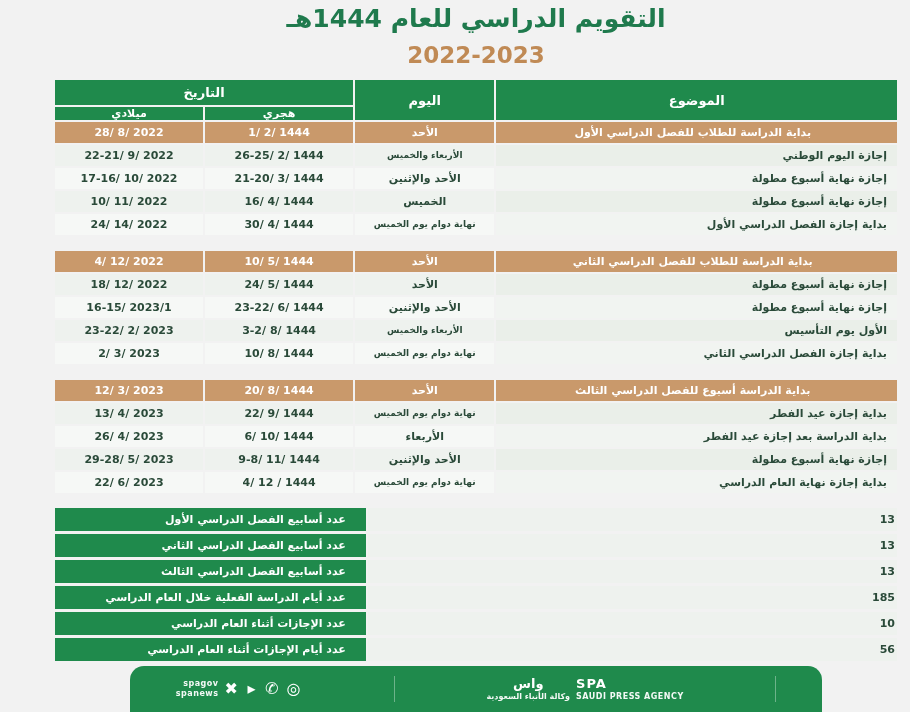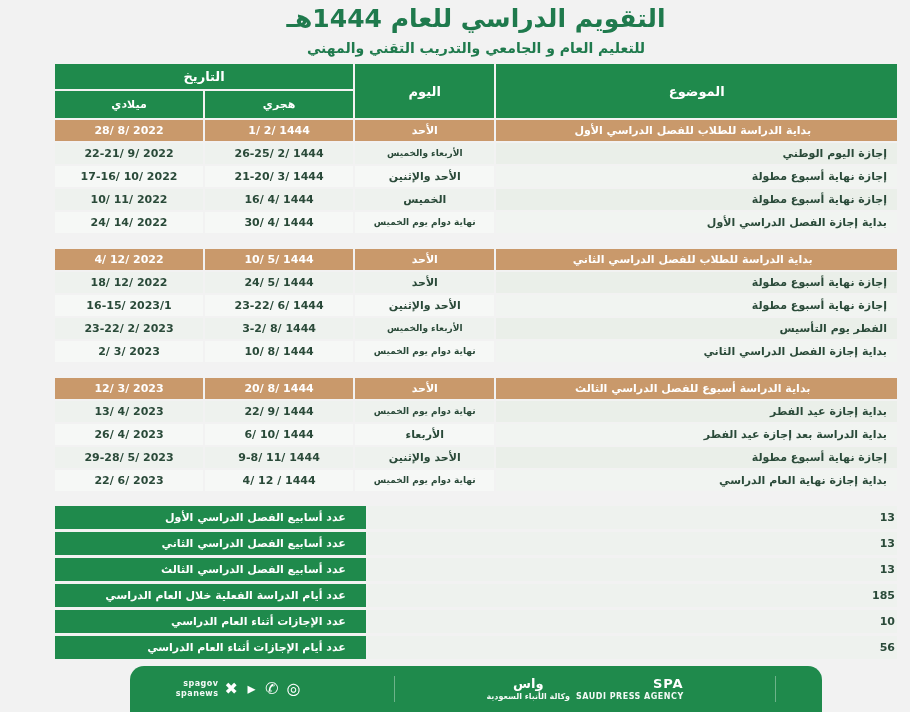--- a/index.html
+++ b/index.html
@@ -32,21 +32,21 @@
     table-layout:fixed;
   }
   .tbl td,.tbl th{
     text-align:center;vertical-align:middle;
     font-size:11px;font-weight:bold;
     padding:4px 2px;
   }
   .head th{
     background:#1f8a4c;color:#ffffff;font-size:13px;padding:5px 2px;
   }
-  .head th.sub{background:#1f8a4c;font-size:11px;padding:7px 2px;}
+  .head th.sub{background:#1f8a4c;font-size:11px;padding:0 2px;}
   col.c-subject{width:46%;}
   col.c-day{width:16%;}
   col.c-hijri{width:17%;}
   col.c-greg{width:17%;}
 
   .row-start td{background:#c9996b;color:#ffffff;}
   .row-start td.subject{background:#c9996b;text-align:center;padding-right:10px;color:#ffffff;}
   .row-norm td{background:#eef2ee;color:#2a4a39;}
   .row-norm td.subject{background:#eaefe9;text-align:right;padding-right:10px;color:#2a4a39;}
   .row-alt td{background:#f6f8f6;color:#2a4a39;text-align:center;}
@@ -77,21 +77,21 @@
   .fbox .sm{font-size:8px;letter-spacing:.5px;opacity:.95;}
   .footer .sep{width:1px;height:26px;background:rgba(255,255,255,.35);}
 </style>
 </head>
 <body>
 
 <div class="page">
 
   <div class="header">
     <h1 class="main-title">التقويم الدراسي للعام 1444هـ</h1>
-    <h2 class="sub-title">للتعليم العام و الجامعي والتدريب التقني والمهني</h2>
+    <div class="year-title">2022-2023</div>
   </div>
 
   <table class="tbl">
     <colgroup>
       <col class="c-subject">
         <col class="c-day">
         <col class="c-hijri">
         <col class="c-greg">
     </colgroup>
     <thead>
@@ -151,21 +151,21 @@
           <td>1444 /5 /24</td>
           <td>2022 /12 /18</td>
         </tr>
         <tr class="row-alt">
           <td class="subject">إجازة نهاية أسبوع مطولة</td>
           <td>الأحد والإثنين</td>
           <td>1444 /6 /23-22</td>
           <td>2023/1 /16-15</td>
         </tr>
         <tr class="row-norm">
-          <td class="subject">الفطر يوم التأسيس</td>
+          <td class="subject">الأول يوم التأسيس</td>
           <td style="font-size:9px;line-height:1.15">الأربعاء والخميس</td>
           <td>1444 /8 /3-2</td>
           <td>2023 /2 /23-22</td>
         </tr>
         <tr class="row-alt">
           <td class="subject">بداية إجازة الفصل الدراسي الثاني</td>
           <td style="font-size:9px;line-height:1.15">نهاية دوام يوم الخميس</td>
           <td>1444 /8 /10</td>
           <td>2023 /3 /2</td>
         </tr>
@@ -234,21 +234,21 @@
         <tr>
           <td class="value">56</td>
           <td class="label">عدد أيام الإجازات أثناء العام الدراسي</td>
         </tr>
       </tbody>
   </table>
 
   <div class="footer">
     <div class="sep"></div>
     <div class="fbox">
-      <div class="stack" style="text-align:right">
+      <div class="stack" style="text-align:left">
         <span class="big">SPA</span>
         <span class="sm">SAUDI PRESS AGENCY</span>
       </div>
       <div class="stack" style="text-align:center">
         <span class="big">واس</span>
         <span class="sm">وكالة الأنباء السعودية</span>
       </div>
     </div>
     <div class="sep"></div>
     <div class="fbox">

